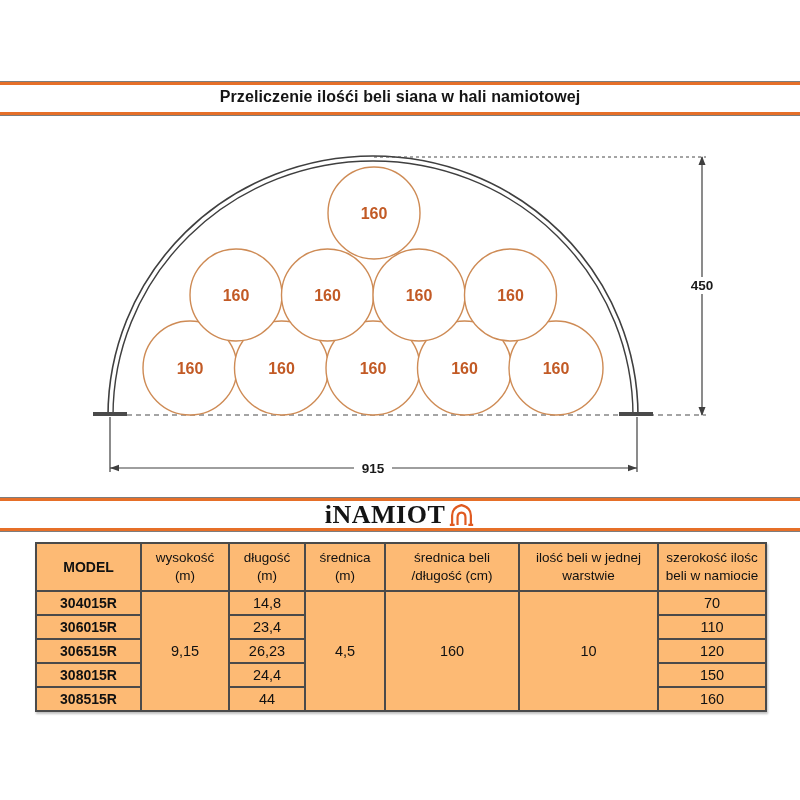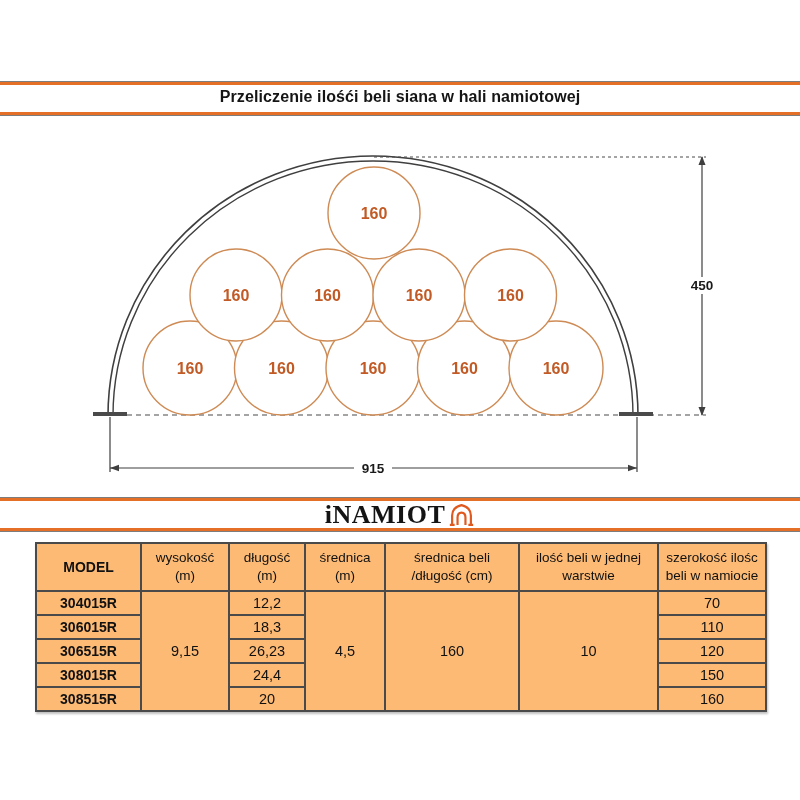--- a/index.html
+++ b/index.html
@@ -174,42 +174,42 @@
         <th>
           <div>szerokość ilośc</div>
           <div>beli w namiocie</div>
         </th>
       </tr>
     </thead>
     <tbody>
       <tr>
         <td class="model">304015R</td>
         <td rowspan="5">9,15</td>
-        <td>12,2</td>
+        <td>14,8</td>
         <td rowspan="5">4,5</td>
         <td rowspan="5">160</td>
         <td rowspan="5">10</td>
         <td>70</td>
       </tr>
       <tr>
         <td class="model">306015R</td>
-        <td>18,3</td>
+        <td>23,4</td>
         <td>110</td>
       </tr>
       <tr>
         <td class="model">306515R</td>
         <td>26,23</td>
         <td>120</td>
       </tr>
       <tr>
         <td class="model">308015R</td>
         <td>24,4</td>
         <td>150</td>
       </tr>
       <tr>
         <td class="model">308515R</td>
-        <td>20</td>
+        <td>44</td>
         <td>160</td>
       </tr>
     </tbody>
   </table>
 
 </div>
 
 </body></html>

